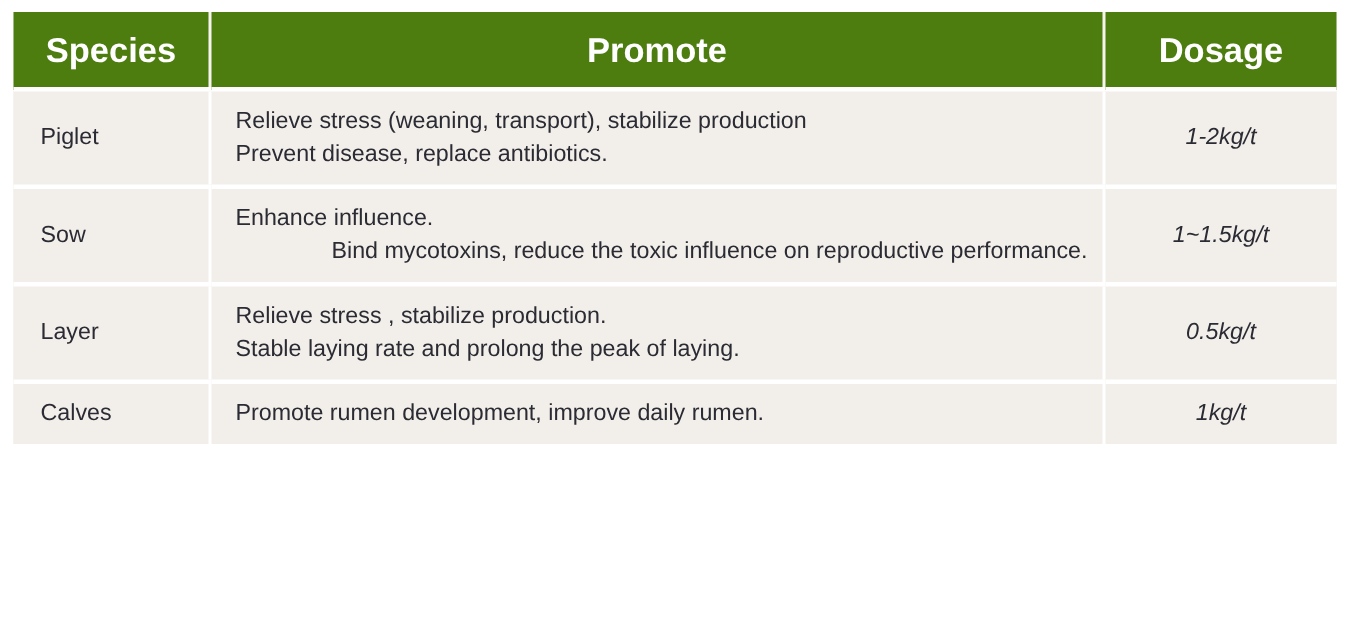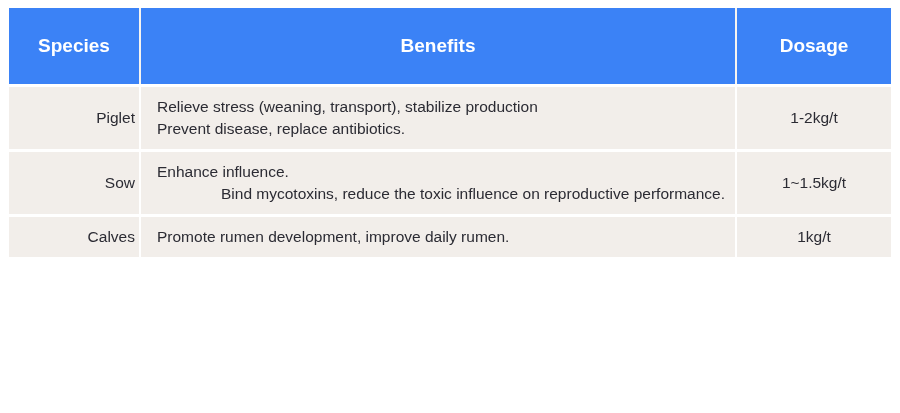--- a/index.html
+++ b/index.html
@@ -24,46 +24,46 @@
     width: 882px;
     border-collapse: collapse;
     table-layout: fixed;
     background: #f2eeea;
   }
   col.c-species { width: 131px; }
   col.c-benefits { width: 596px; }
   col.c-dosage   { width: 155px; }
 
   thead th {
-    background: #3b82f6;
+    background: #4d7c0f;
     color: #ffffff;
-    font-size: 19px;
+    font-size: 23px;
     font-weight: bold;
     height: 44px;
-    padding: 16px 6px;
+    padding: 3px 6px;
     text-align: center;
     vertical-align: middle;
     border-right: 2px solid #f7f4f0;
   }
   thead th.last { border-right: none; }
 
   tbody td {
     background: #f2eeea;
     color: #2b2b33;
     font-size: 15.5px;
     vertical-align: middle;
     border-top: 3px solid #ffffff;
     border-right: 2px solid #ffffff;
     padding: 9px 0;
   }
-  tbody td.last { border-right: none; }
+  tbody td.last { border-right: none; font-style: italic; }
 
   td.species-cell {
-    text-align: right;
-    padding-left: 8px;
+    text-align: left;
+    padding-left: 18px;
     padding-right: 4px;
   }
   td.benefits-cell {
     text-align: left;
     padding-left: 16px;
     padding-right: 10px;
     line-height: 1.42;
   }
   td.dosage-cell {
     text-align: center;
@@ -79,21 +79,21 @@
 <div class="table-wrap">
   <table class="species-table">
     <colgroup>
       <col class="c-species">
       <col class="c-benefits">
       <col class="c-dosage">
     </colgroup>
     <thead>
       <tr>
         <th>Species</th>
-        <th>Benefits</th>
+        <th>Promote</th>
         <th class="last">Dosage</th>
       </tr>
     </thead>
     <tbody>
 
       <tr>
         <td class="species-cell">Piglet</td>
         <td class="benefits-cell">
           <span class="benefit-line">Relieve stress (weaning, transport), stabilize production</span>
           <span class="benefit-line">Prevent disease, replace antibiotics.</span>
@@ -104,20 +104,28 @@
       <tr>
         <td class="species-cell">Sow</td>
         <td class="benefits-cell">
           <span class="benefit-line">Enhance influence.</span>
           <span class="benefit-line wrap">Bind mycotoxins, reduce the toxic influence on reproductive performance.</span>
         </td>
         <td class="dosage-cell last">1~1.5kg/t</td>
       </tr>
 
 
+      <tr>
+        <td class="species-cell">Layer</td>
+        <td class="benefits-cell">
+          <span class="benefit-line">Relieve stress , stabilize production.</span>
+          <span class="benefit-line">Stable laying rate and prolong the peak of laying.</span>
+        </td>
+        <td class="dosage-cell last">0.5kg/t</td>
+      </tr>
 
 
       <tr>
         <td class="species-cell">Calves</td>
         <td class="benefits-cell">
           <span class="benefit-line">Promote rumen development, improve daily rumen.</span>
         </td>
         <td class="dosage-cell last">1kg/t</td>
       </tr>
 

